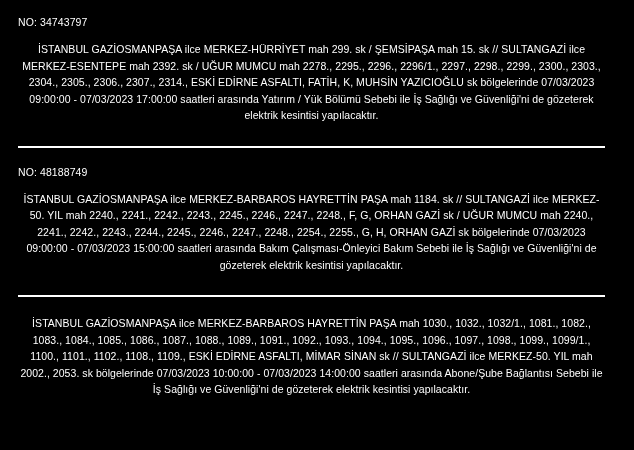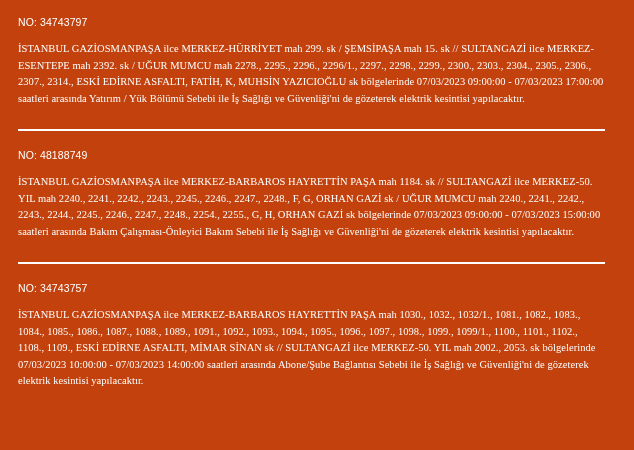--- a/index.html
+++ b/index.html
@@ -12,40 +12,39 @@
     background: #0d3c5e;
     font-family: "Liberation Sans", sans-serif;
     color: #ffffff;
     overflow: hidden;
   }
   .page {
     width: 634px;
     height: 450px;
     box-sizing: border-box;
     padding: 10px 29px 0 18px;
-    background: #c2410c;
+    background: #000000;
   }
   .notice {
     margin: 0 0 0 0;
   }
   .notice-no {
     font-size: 10.5px;
     line-height: 13px;
     letter-spacing: 0.1px;
     margin: 0 0 12px 0;
     color: #ffffff;
   }
   .notice-body {
     font-size: 10.5px;
     line-height: 16.5px;
     letter-spacing: 0.05px;
     margin: 0;
     color: #ffffff;
-    text-align: left;
-    font-family: Liberation Serif, serif;
+    text-align: center;
   }
   .divider {
     height: 2px;
     background: #ffffff;
     margin: 22px 0 18px 0;
     border: none;
     width: 100%;
   }
   .spacer-top {
     height: 6px;
@@ -66,17 +65,16 @@
   <hr class="divider">
 
   <div class="notice">
     <div class="notice-no">NO: 48188749</div>
     <div class="notice-body">İSTANBUL GAZİOSMANPAŞA ilce MERKEZ-BARBAROS HAYRETTİN PAŞA mah 1184. sk // SULTANGAZİ ilce MERKEZ-50. YIL mah 2240., 2241., 2242., 2243., 2245., 2246., 2247., 2248., F, G, ORHAN GAZİ sk / UĞUR MUMCU mah 2240., 2241., 2242., 2243., 2244., 2245., 2246., 2247., 2248., 2254., 2255., G, H, ORHAN GAZİ sk bölgelerinde 07/03/2023 09:00:00 - 07/03/2023 15:00:00 saatleri arasında Bakım Çalışması-Önleyici Bakım Sebebi ile İş Sağlığı ve Güvenliği'ni de gözeterek elektrik kesintisi yapılacaktır.</div>
   </div>
 
   <hr class="divider">
 
   <div class="notice">
-    <div class="notice-no">NO: 34743757</div>
     <div class="notice-body">İSTANBUL GAZİOSMANPAŞA ilce MERKEZ-BARBAROS HAYRETTİN PAŞA mah 1030., 1032., 1032/1., 1081., 1082., 1083., 1084., 1085., 1086., 1087., 1088., 1089., 1091., 1092., 1093., 1094., 1095., 1096., 1097., 1098., 1099., 1099/1., 1100., 1101., 1102., 1108., 1109., ESKİ EDİRNE ASFALTI, MİMAR SİNAN sk // SULTANGAZİ ilce MERKEZ-50. YIL mah 2002., 2053. sk bölgelerinde 07/03/2023 10:00:00 - 07/03/2023 14:00:00 saatleri arasında Abone/Şube Bağlantısı Sebebi ile İş Sağlığı ve Güvenliği'ni de gözeterek elektrik kesintisi yapılacaktır.</div>
   </div>
 
 </div>
 
 </body></html>

